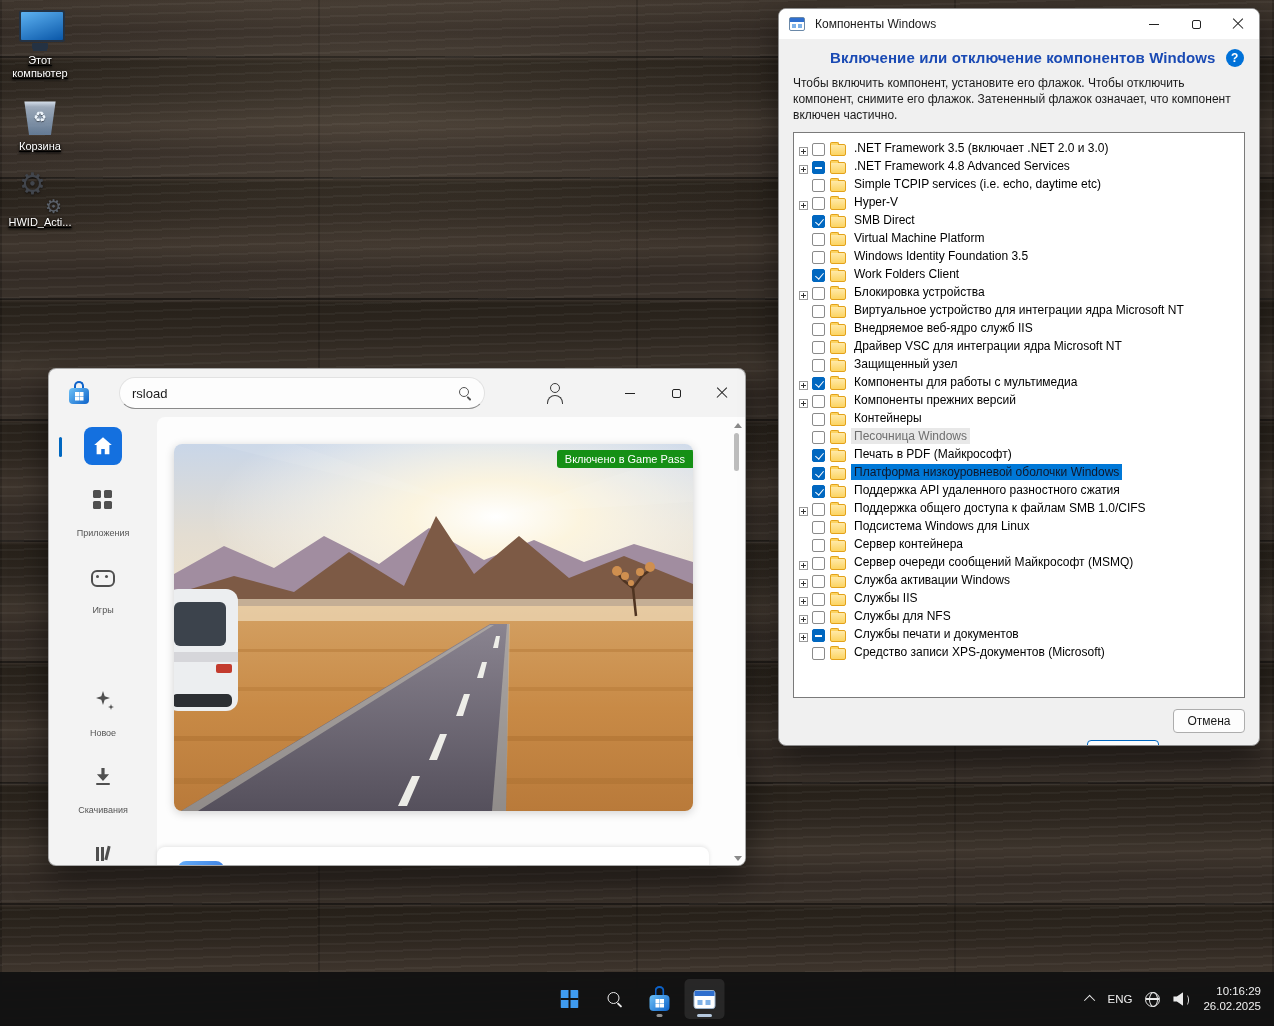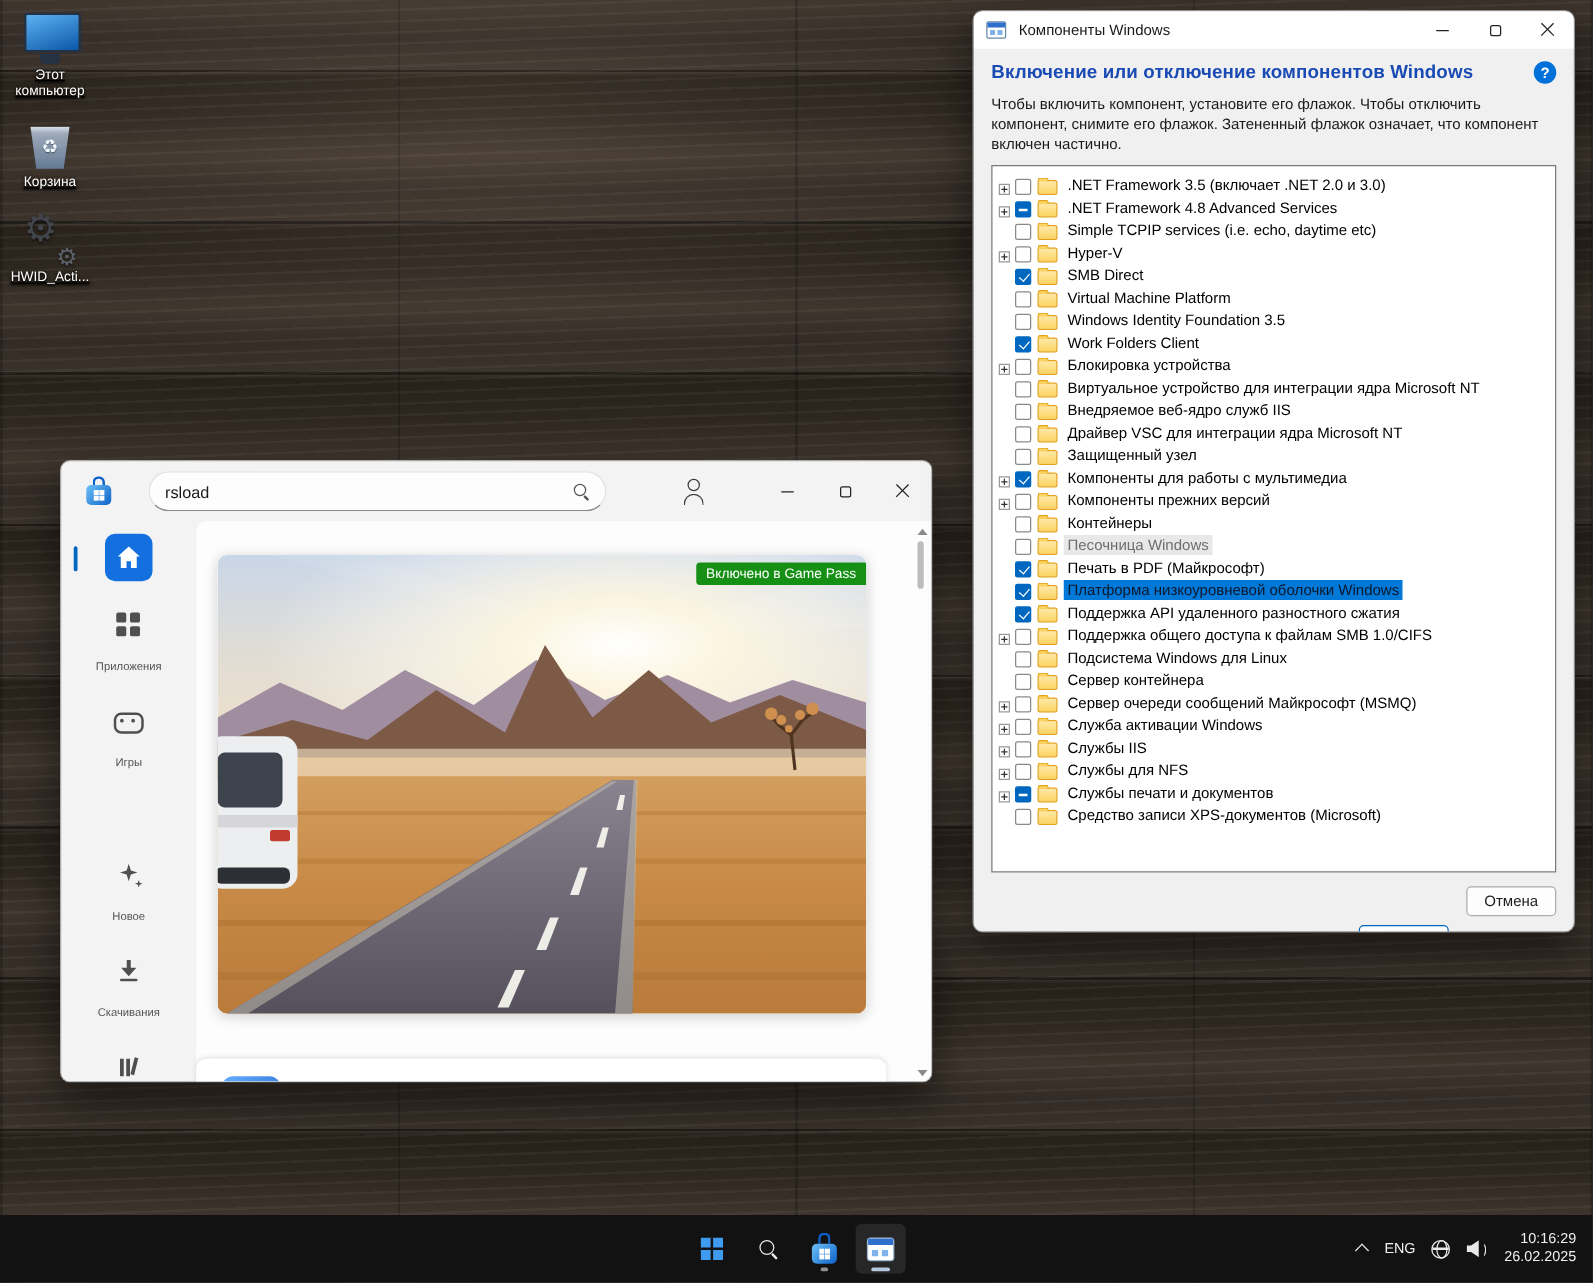--- a/index.html
+++ b/index.html
@@ -43,21 +43,21 @@
   .dlg-ic::before{content:'';position:absolute;left:0;right:0;top:0;height:4px;background:#2f6fce;}
   .dlg-ic::after{content:'';position:absolute;left:2px;bottom:2px;width:4px;height:4px;background:#7fb2e8;box-shadow:6px 0 0 #7fb2e8;}
   .dlg-title{font-size:12px;color:#1a1a1a;margin-left:10px;flex:1 1 auto;}
   .cap-btn{width:42px;height:30px;display:flex;align-items:center;justify-content:center;flex:none;}
   .ic-min{width:10px;height:1px;background:#222;}
   .ic-max{width:9px;height:9px;border:1px solid #222;border-radius:2px;}
   .ic-close{position:relative;width:12px;height:12px;}
   .ic-close::before,.ic-close::after{content:'';position:absolute;left:-1px;top:5px;width:14px;height:1.3px;background:#222;}
   .ic-close::before{transform:rotate(45deg);} .ic-close::after{transform:rotate(-45deg);}
   .dlg-body{padding:10px 14px 0 14px;}
-  .dlg-headrow{display:flex;align-items:flex-start;justify-content:space-between;}
+  .dlg-headrow{display:flex;align-items:flex-start;margin-left:37px;}
   .dlg-headrow h1{font-size:15px;font-weight:bold;color:var(--heading);letter-spacing:.1px;}
   .help{width:18px;height:18px;border-radius:50%;background:#0071d8;color:#fff;font-size:12px;font-weight:bold;
     display:flex;align-items:center;justify-content:center;flex:none;margin-left:10px;}
   .help::before{content:'?';}
   .dlg-desc{margin-top:8px;font-size:12px;line-height:1.35;color:#1a1a1a;max-width:456px;}
   .feat-list{margin-top:8px;height:566px;background:#fff;border:1px solid #7a7a7a;padding:5px 2px 0 3px;overflow:hidden;}
   .feat-row{height:18px;display:flex;align-items:flex-end;font-size:12px;color:#000;white-space:nowrap;}
   .expander{width:9px;height:9px;border:1px solid #9a9a9a;background:#fff;position:relative;margin:0 4px 0 2px;flex:none;}
   .expander::before{content:'';position:absolute;left:1px;right:1px;top:50%;height:1px;margin-top:-.5px;background:#333;}
   .expander::after{content:'';position:absolute;top:1px;bottom:1px;left:50%;width:1px;margin-left:-.5px;background:#333;}

